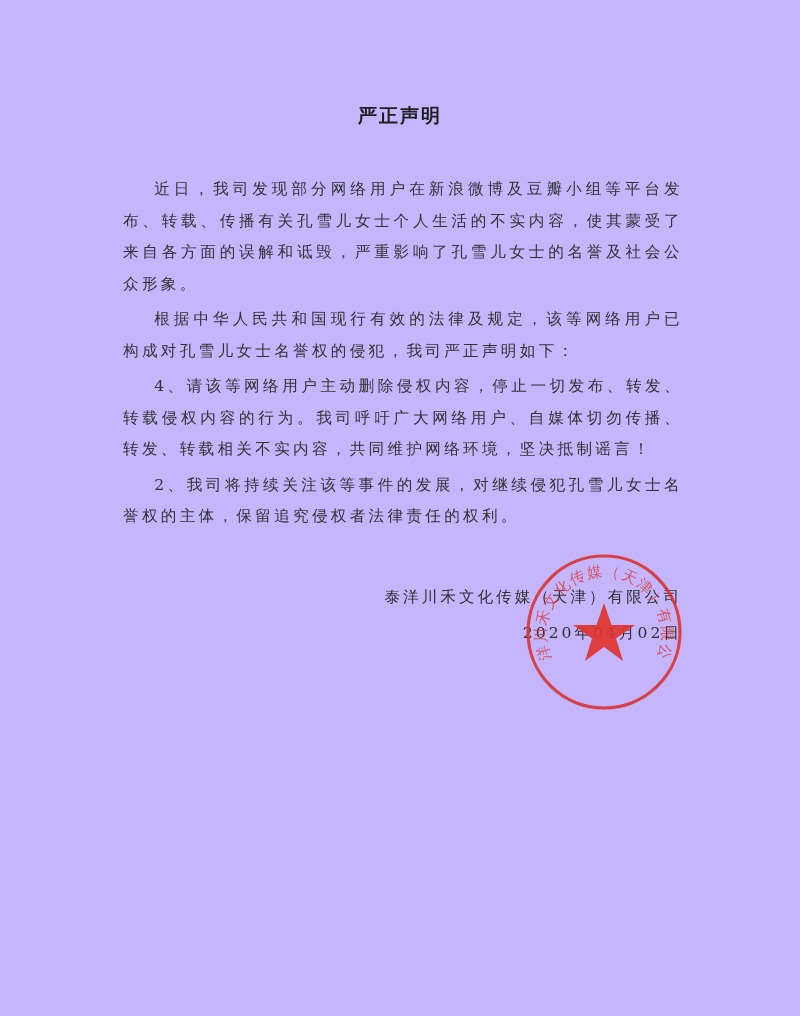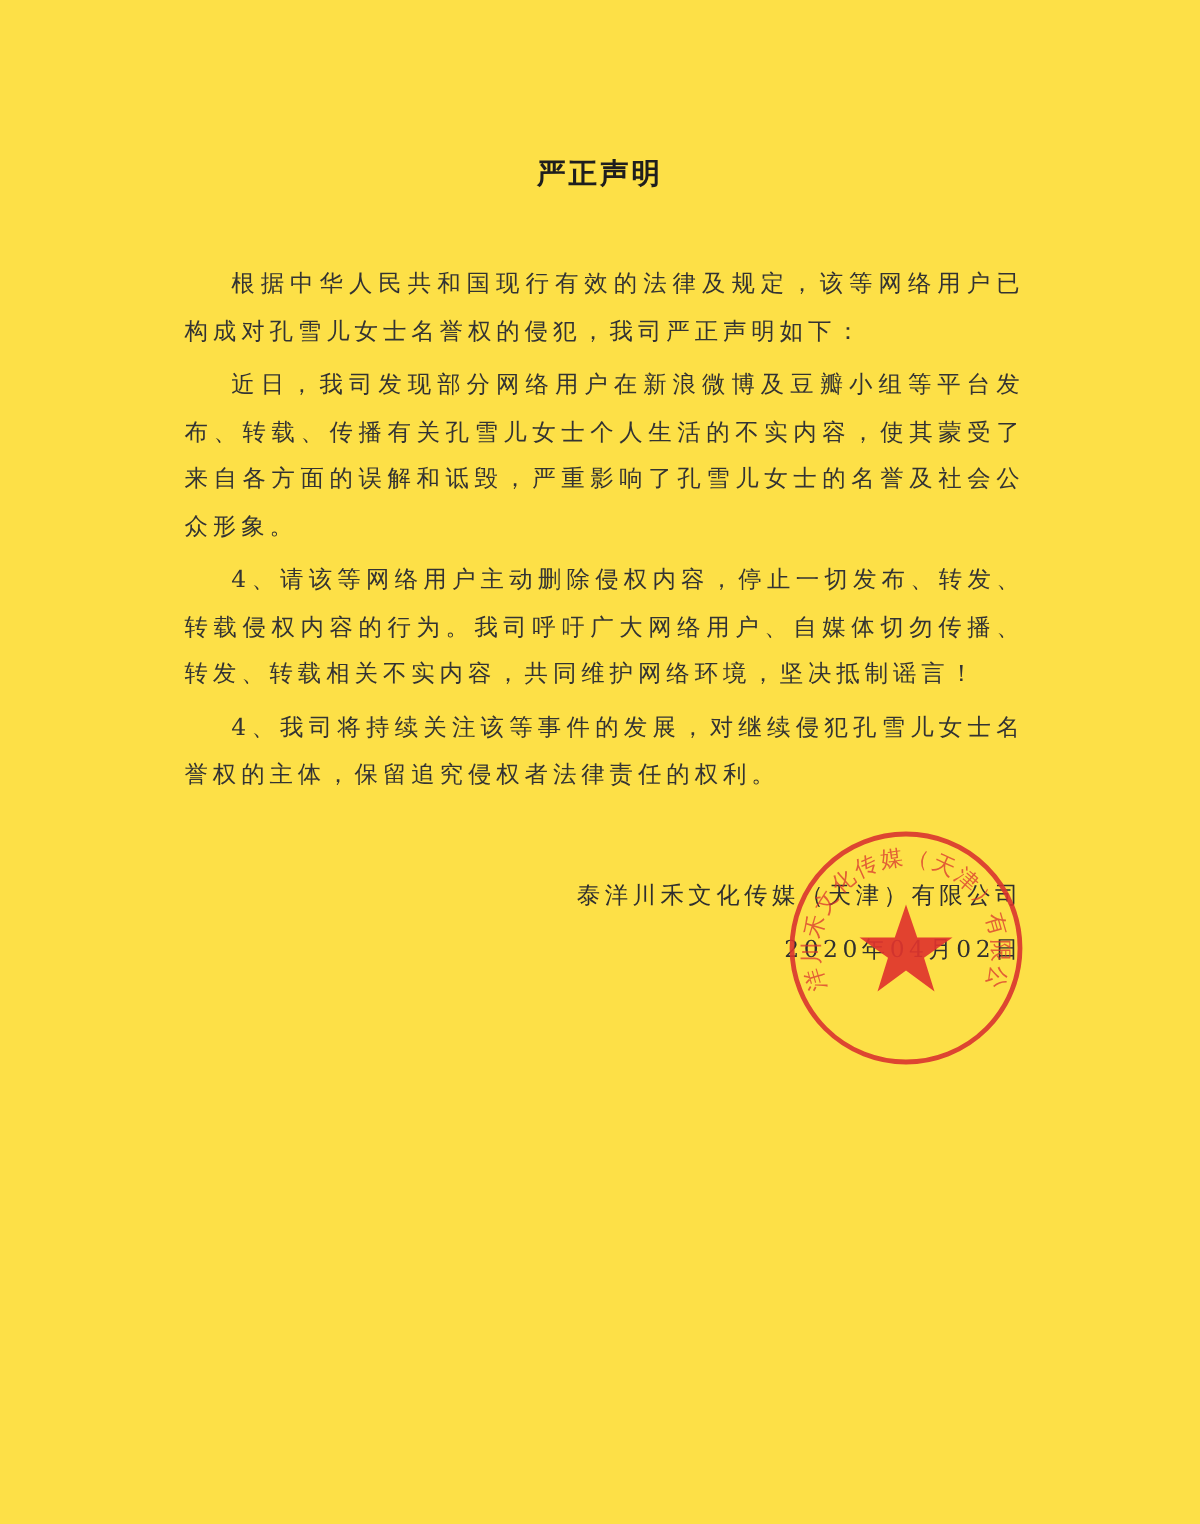--- a/index.html
+++ b/index.html
@@ -12,21 +12,21 @@
       height: 1016px;
       position: relative;
       overflow: hidden;
       font-family: "DejaVu Serif", "Liberation Serif", serif;
       color: #2b2b2b;
     }
     .page {
       position: absolute;
       left: 0; top: 0;
       width: 800px; height: 1016px;
-      background: #fde047;
+      background: #c4b5fd;
     }
     .title {
       position: absolute;
       left: 0; width: 800px;
       top: 103px;
       text-align: center;
       font-family: "DejaVu Sans", "Liberation Sans", sans-serif;
       font-weight: bold;
       font-size: 19px;
       letter-spacing: 2px;
@@ -77,24 +77,24 @@
     }
   </style>
 </head>
 <body>
 
 <div class="page">
 
   <div class="title">严正声明</div>
 
   <div class="body-text">
+    <p class="para">近日，我司发现部分网络用户在新浪微博及豆瓣小组等平台发布、转载、传播有关孔雪儿女士个人生活的不实内容，使其蒙受了来自各方面的误解和诋毁，严重影响了孔雪儿女士的名誉及社会公众形象。</p>
     <p class="para">根据中华人民共和国现行有效的法律及规定，该等网络用户已构成对孔雪儿女士名誉权的侵犯，我司严正声明如下：</p>
-    <p class="para">近日，我司发现部分网络用户在新浪微博及豆瓣小组等平台发布、转载、传播有关孔雪儿女士个人生活的不实内容，使其蒙受了来自各方面的误解和诋毁，严重影响了孔雪儿女士的名誉及社会公众形象。</p>
     <p class="para">4、请该等网络用户主动删除侵权内容，停止一切发布、转发、转载侵权内容的行为。我司呼吁广大网络用户、自媒体切勿传播、转发、转载相关不实内容，共同维护网络环境，坚决抵制谣言！</p>
-    <p class="para">4、我司将持续关注该等事件的发展，对继续侵犯孔雪儿女士名誉权的主体，保留追究侵权者法律责任的权利。</p>
+    <p class="para">2、我司将持续关注该等事件的发展，对继续侵犯孔雪儿女士名誉权的主体，保留追究侵权者法律责任的权利。</p>
   </div>
 
   <div class="signature">
     <span>泰洋川禾文化传媒（天津）有限公司</span>
     <span class="sig-date">2020年04月02日</span>
   </div>
 
   <svg class="seal" viewBox="0 0 158 158" xmlns="http://www.w3.org/2000/svg">
     <defs>
       <path id="sealArc" d="M 24 100 A 58 58 0 1 1 134 100"></path>

